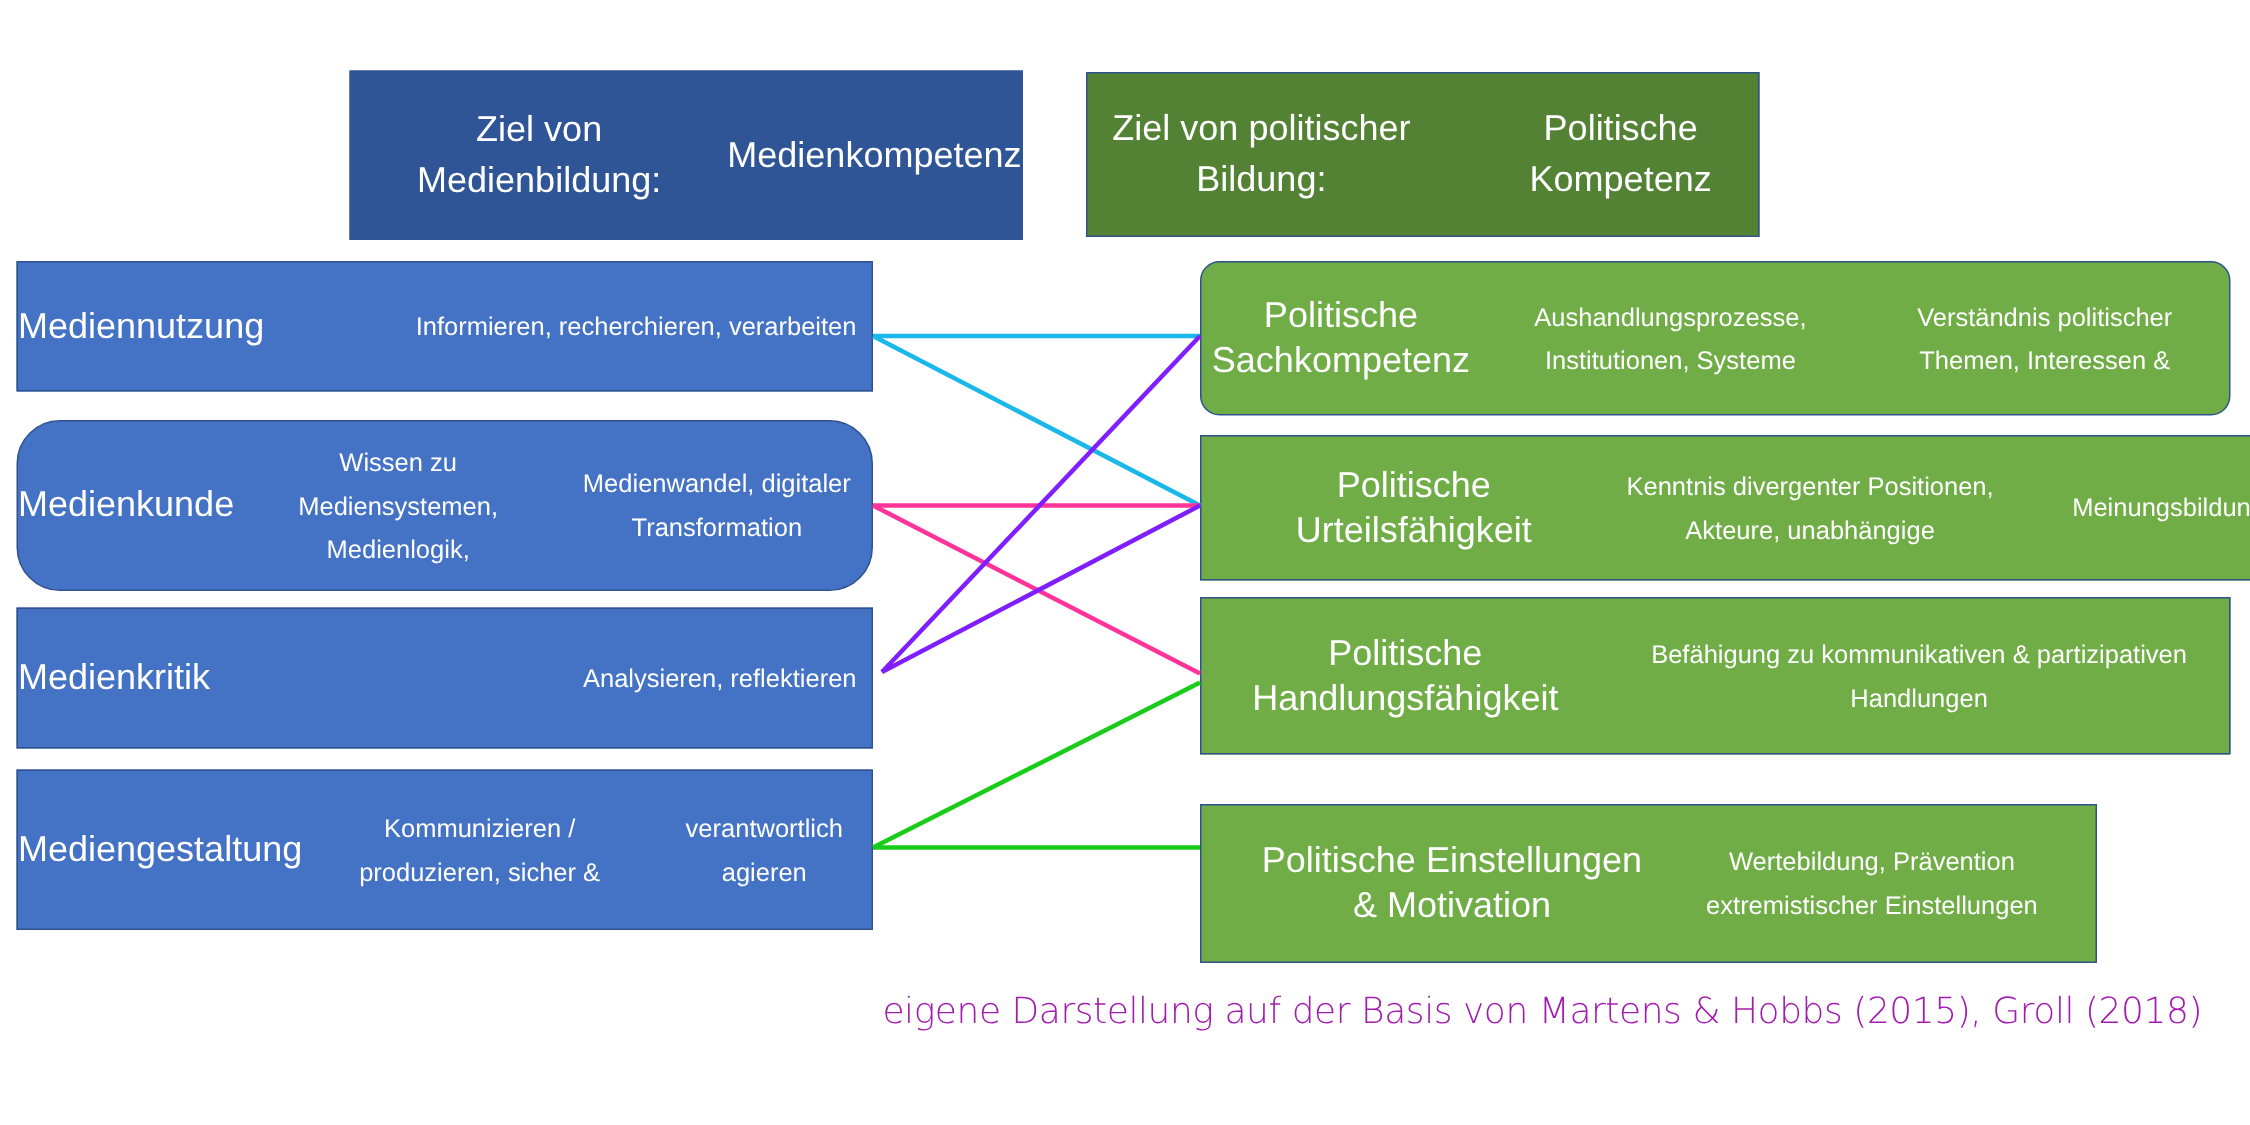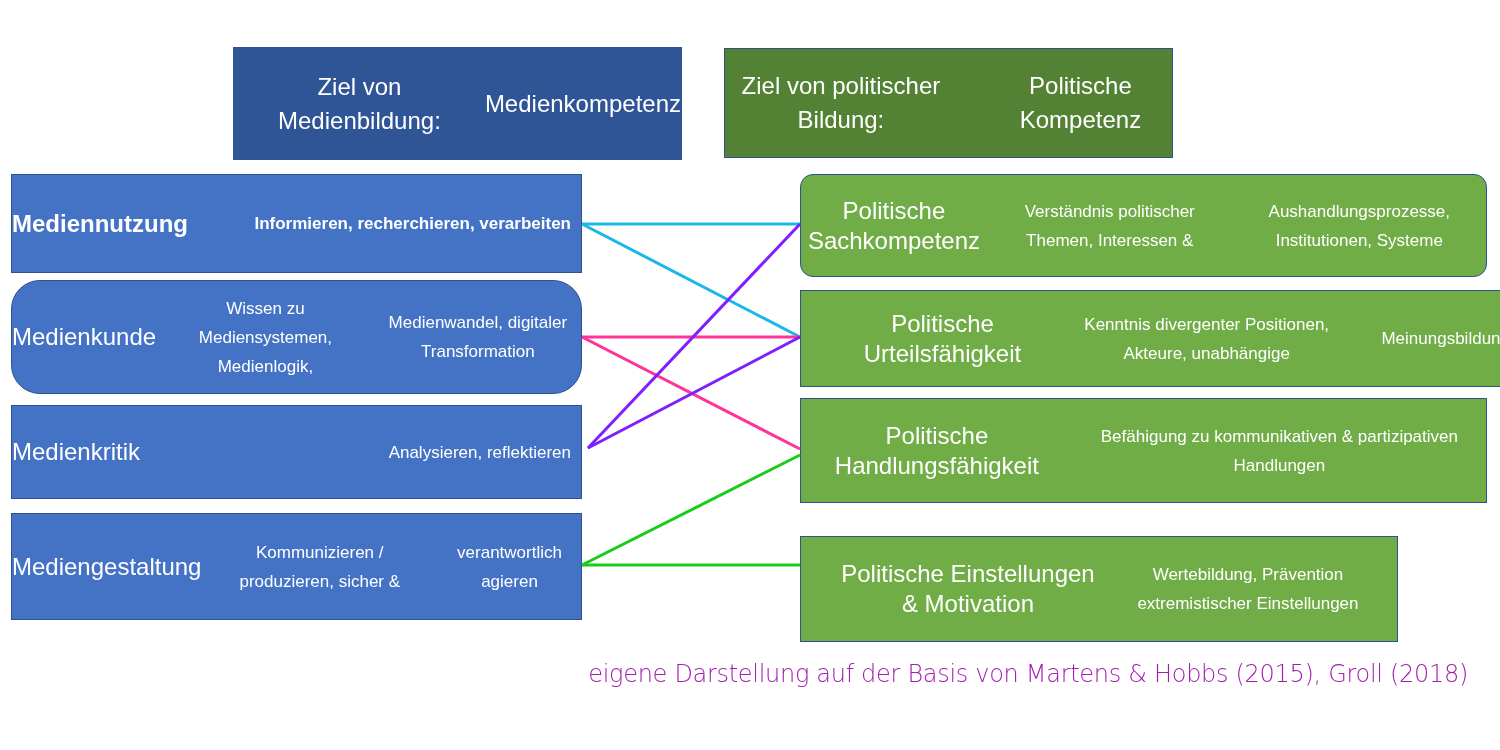--- a/index.html
+++ b/index.html
@@ -24,43 +24,43 @@
 
 <div class="box goal-blue" style="left:233px; top:47px; width:449px; height:113px;">
   <div class="goal-title">Ziel von Medienbildung:</div>
   <div class="goal-title">Medienkompetenz</div>
 </div>
 <div class="box goal-green" style="left:724px; top:48px; width:449px; height:110px;gap:32px;">
   <div class="goal-title">Ziel von politischer Bildung:</div>
   <div class="goal-title">Politische Kompetenz</div>
 </div>
 
-<div class="box media" style="left:11px; top:174px; width:571px; height:99px;font-weight:bold;">
+<div class="box media" style="left:11px; top:174px; width:571px; height:87px;">
   <div class="item-title">Mediennutzung</div>
   <div class="item-desc">Informieren, recherchieren, verarbeiten</div>
 </div>
 <div class="box media" style="left:11px; top:280px; width:571px; height:114px;border-radius:29px;">
   <div class="item-title">Medienkunde</div>
   <div class="item-desc">Wissen zu Mediensystemen, Medienlogik,</div>
   <div class="item-desc">Medienwandel, digitaler Transformation</div>
 </div>
 <div class="box media" style="left:11px; top:405px; width:571px; height:94px;">
   <div class="item-title">Medienkritik</div>
   <div class="item-desc">Analysieren, reflektieren</div>
 </div>
 <div class="box media" style="left:11px; top:513px; width:571px; height:107px;">
   <div class="item-title">Mediengestaltung</div>
   <div class="item-desc">Kommunizieren / produzieren, sicher  &amp;</div>
   <div class="item-desc">verantwortlich agieren</div>
 </div>
 
 <div class="box pol" style="left:800px; top:174px; width:687px; height:103px;border-radius:13px;">
   <div class="item-title">Politische Sachkompetenz</div>
+  <div class="item-desc">Aushandlungsprozesse, Institutionen, Systeme</div>
   <div class="item-desc">Verständnis politischer Themen, Interessen &amp;</div>
-  <div class="item-desc">Aushandlungsprozesse, Institutionen, Systeme</div>
 </div>
 <div class="box pol" style="left:800px; top:290px; width:721px; height:97px;padding-left:42px;">
   <div class="item-title">Politische Urteilsfähigkeit</div>
   <div class="item-desc">Kenntnis divergenter Positionen, Akteure, unabhängige</div>
   <div class="item-desc">Meinungsbildung</div>
 </div>
 <div class="box pol" style="left:800px; top:398px; width:687px; height:105px;">
   <div class="item-title">Politische Handlungsfähigkeit</div>
   <div class="item-desc">Befähigung zu kommunikativen &amp; partizipativen Handlungen</div>
 </div>

